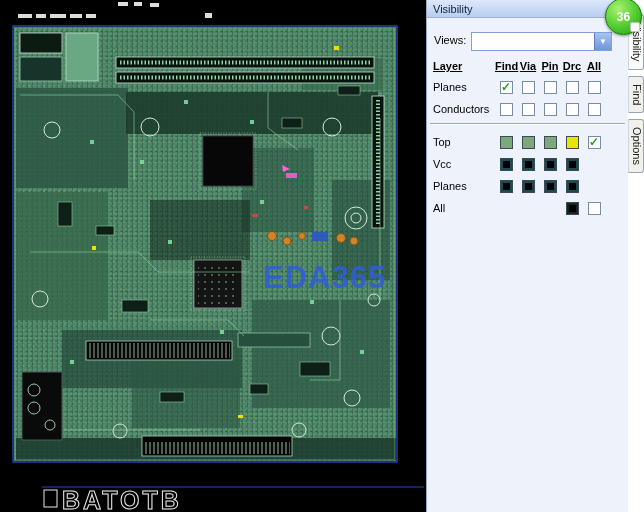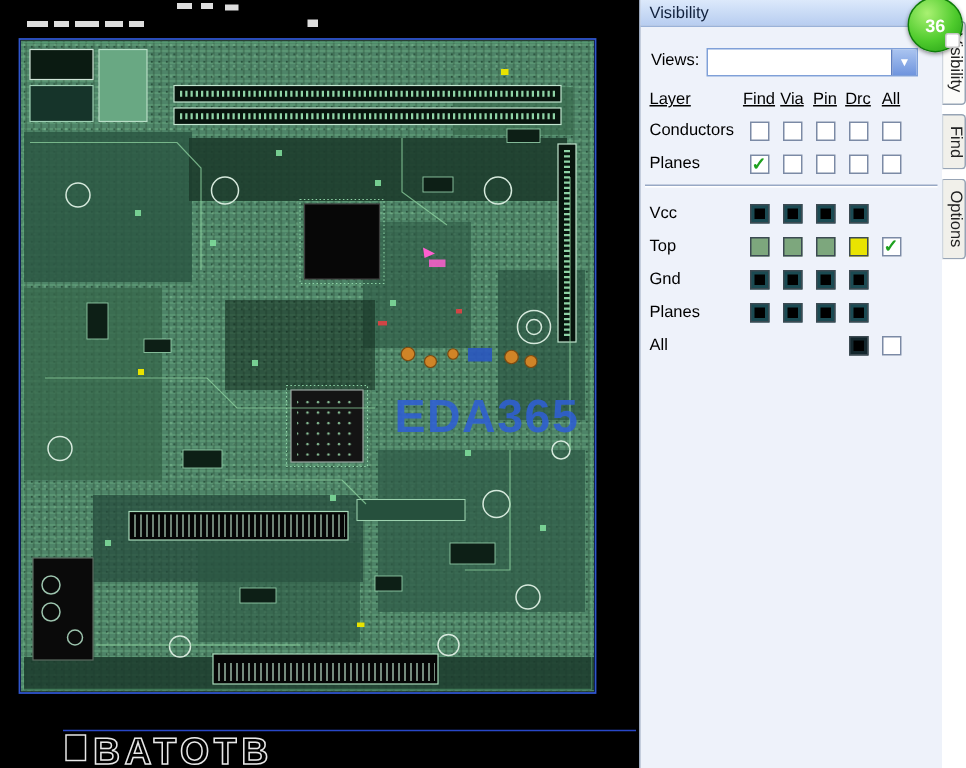--- a/index.html
+++ b/index.html
@@ -25,21 +25,21 @@
   .combo-value{position:absolute;left:3px;top:2px;font-size:11px;color:#000;}
   .combo-btn{position:absolute;right:0;top:0;bottom:0;width:16px;
              background:linear-gradient(#aac4f0,#7095de);color:#fff;font-size:8px;
              display:flex;align-items:center;justify-content:center;
              border-left:1px solid #5f7fc0;}
   .grid{position:absolute;left:0;top:56px;width:100%;}
   .grid-row{display:grid;grid-template-columns:62px repeat(5,22px);align-items:center;
             height:22px;padding-left:6px;}
   .grid-row.head{height:20px;}
   .rowlabel{font-size:11px;color:#000;}
-  .colhead{font-size:11px;color:#000;text-decoration:underline;text-align:center;}
+  .colhead{font-size:11px;color:#000;text-decoration:underline;text-align:center;font-weight:bold;}
   .cell{display:flex;justify-content:center;align-items:center;}
   .cb{width:13px;height:13px;background:#fff;border:1px solid #7b8aa5;box-sizing:border-box;
       display:flex;align-items:center;justify-content:center;cursor:pointer;}
   .cb.checked::after{content:"\2713";color:#1fa11f;font-size:12px;font-weight:bold;line-height:10px;}
   .sw{width:13px;height:13px;border:1px solid #3c4a52;box-sizing:border-box;cursor:pointer;
       display:flex;align-items:center;justify-content:center;}
   .sw.well::after{content:"";width:7px;height:7px;background:#000;display:block;}
   .sep{height:8px;margin:0 3px;}
   .sep .line{height:0;border-top:1px solid #97a8c4;border-bottom:1px solid #ffffff;margin-top:3px;}
 
@@ -270,113 +270,97 @@
       <div class="grid-row head">
         <span class="rowlabel colhead" style="text-align:left">Layer</span>
         <span class="colhead">Find</span>
         <span class="colhead">Via</span>
         <span class="colhead">Pin</span>
         <span class="colhead">Drc</span>
         <span class="colhead">All</span>
       </div>
 
       <div class="grid-row">
+        <span class="rowlabel">Planes</span>
+        <span class="cell">
+            <span class="cb checked"></span>
+          </span>
+        <span class="cell">
+            <span class="cb"></span>
+          </span>
+        <span class="cell">
+            <span class="cb"></span>
+          </span>
+        <span class="cell">
+            <span class="cb"></span>
+          </span>
+        <span class="cell">
+            <span class="cb"></span>
+          </span>
+      </div>
+
+      <div class="grid-row">
         <span class="rowlabel">Conductors</span>
         <span class="cell">
             <span class="cb"></span>
-          </span>
-        <span class="cell">
-            <span class="cb"></span>
-          </span>
-        <span class="cell">
-            <span class="cb"></span>
-          </span>
-        <span class="cell">
-            <span class="cb"></span>
-          </span>
-        <span class="cell">
-            <span class="cb"></span>
-          </span>
-      </div>
-
-      <div class="grid-row">
-        <span class="rowlabel">Planes</span>
-        <span class="cell">
-            <span class="cb checked"></span>
           </span>
         <span class="cell">
             <span class="cb"></span>
           </span>
         <span class="cell">
             <span class="cb"></span>
           </span>
         <span class="cell">
             <span class="cb"></span>
           </span>
         <span class="cell">
             <span class="cb"></span>
           </span>
       </div>
 
       <div class="sep">
           <div class="line"></div>
         </div>
 
       <div class="grid-row">
+        <span class="rowlabel">Top</span>
+        <span class="cell">
+            <span class="sw" style="background: rgb(125, 167, 125);"></span>
+          </span>
+        <span class="cell">
+            <span class="sw" style="background: rgb(125, 167, 125);"></span>
+          </span>
+        <span class="cell">
+            <span class="sw" style="background: rgb(125, 167, 125);"></span>
+          </span>
+        <span class="cell">
+            <span class="sw" style="background: rgb(233, 228, 0);"></span>
+          </span>
+        <span class="cell">
+            <span class="cb checked"></span>
+          </span>
+      </div>
+
+      <div class="grid-row">
         <span class="rowlabel">Vcc</span>
         <span class="cell">
             <span class="sw well" style="background: rgb(27, 74, 82);"></span>
           </span>
         <span class="cell">
             <span class="sw well" style="background: rgb(27, 74, 82);"></span>
           </span>
         <span class="cell">
             <span class="sw well" style="background: rgb(27, 74, 82);"></span>
           </span>
         <span class="cell">
             <span class="sw well" style="background: rgb(27, 74, 82);"></span>
           </span>
         <span class="cell"></span>
       </div>
 
-      <div class="grid-row">
-        <span class="rowlabel">Top</span>
-        <span class="cell">
-            <span class="sw" style="background: rgb(125, 167, 125);"></span>
-          </span>
-        <span class="cell">
-            <span class="sw" style="background: rgb(125, 167, 125);"></span>
-          </span>
-        <span class="cell">
-            <span class="sw" style="background: rgb(125, 167, 125);"></span>
-          </span>
-        <span class="cell">
-            <span class="sw" style="background: rgb(233, 228, 0);"></span>
-          </span>
-        <span class="cell">
-            <span class="cb checked"></span>
-          </span>
-      </div>
-
-      <div class="grid-row">
-        <span class="rowlabel">Gnd</span>
-        <span class="cell">
-            <span class="sw well" style="background: rgb(27, 74, 82);"></span>
-          </span>
-        <span class="cell">
-            <span class="sw well" style="background: rgb(27, 74, 82);"></span>
-          </span>
-        <span class="cell">
-            <span class="sw well" style="background: rgb(27, 74, 82);"></span>
-          </span>
-        <span class="cell">
-            <span class="sw well" style="background: rgb(27, 74, 82);"></span>
-          </span>
-        <span class="cell"></span>
-      </div>
 
       <div class="grid-row">
         <span class="rowlabel">Planes</span>
         <span class="cell">
             <span class="sw well" style="background: rgb(27, 74, 82);"></span>
           </span>
         <span class="cell">
             <span class="sw well" style="background: rgb(27, 74, 82);"></span>
           </span>
         <span class="cell">

